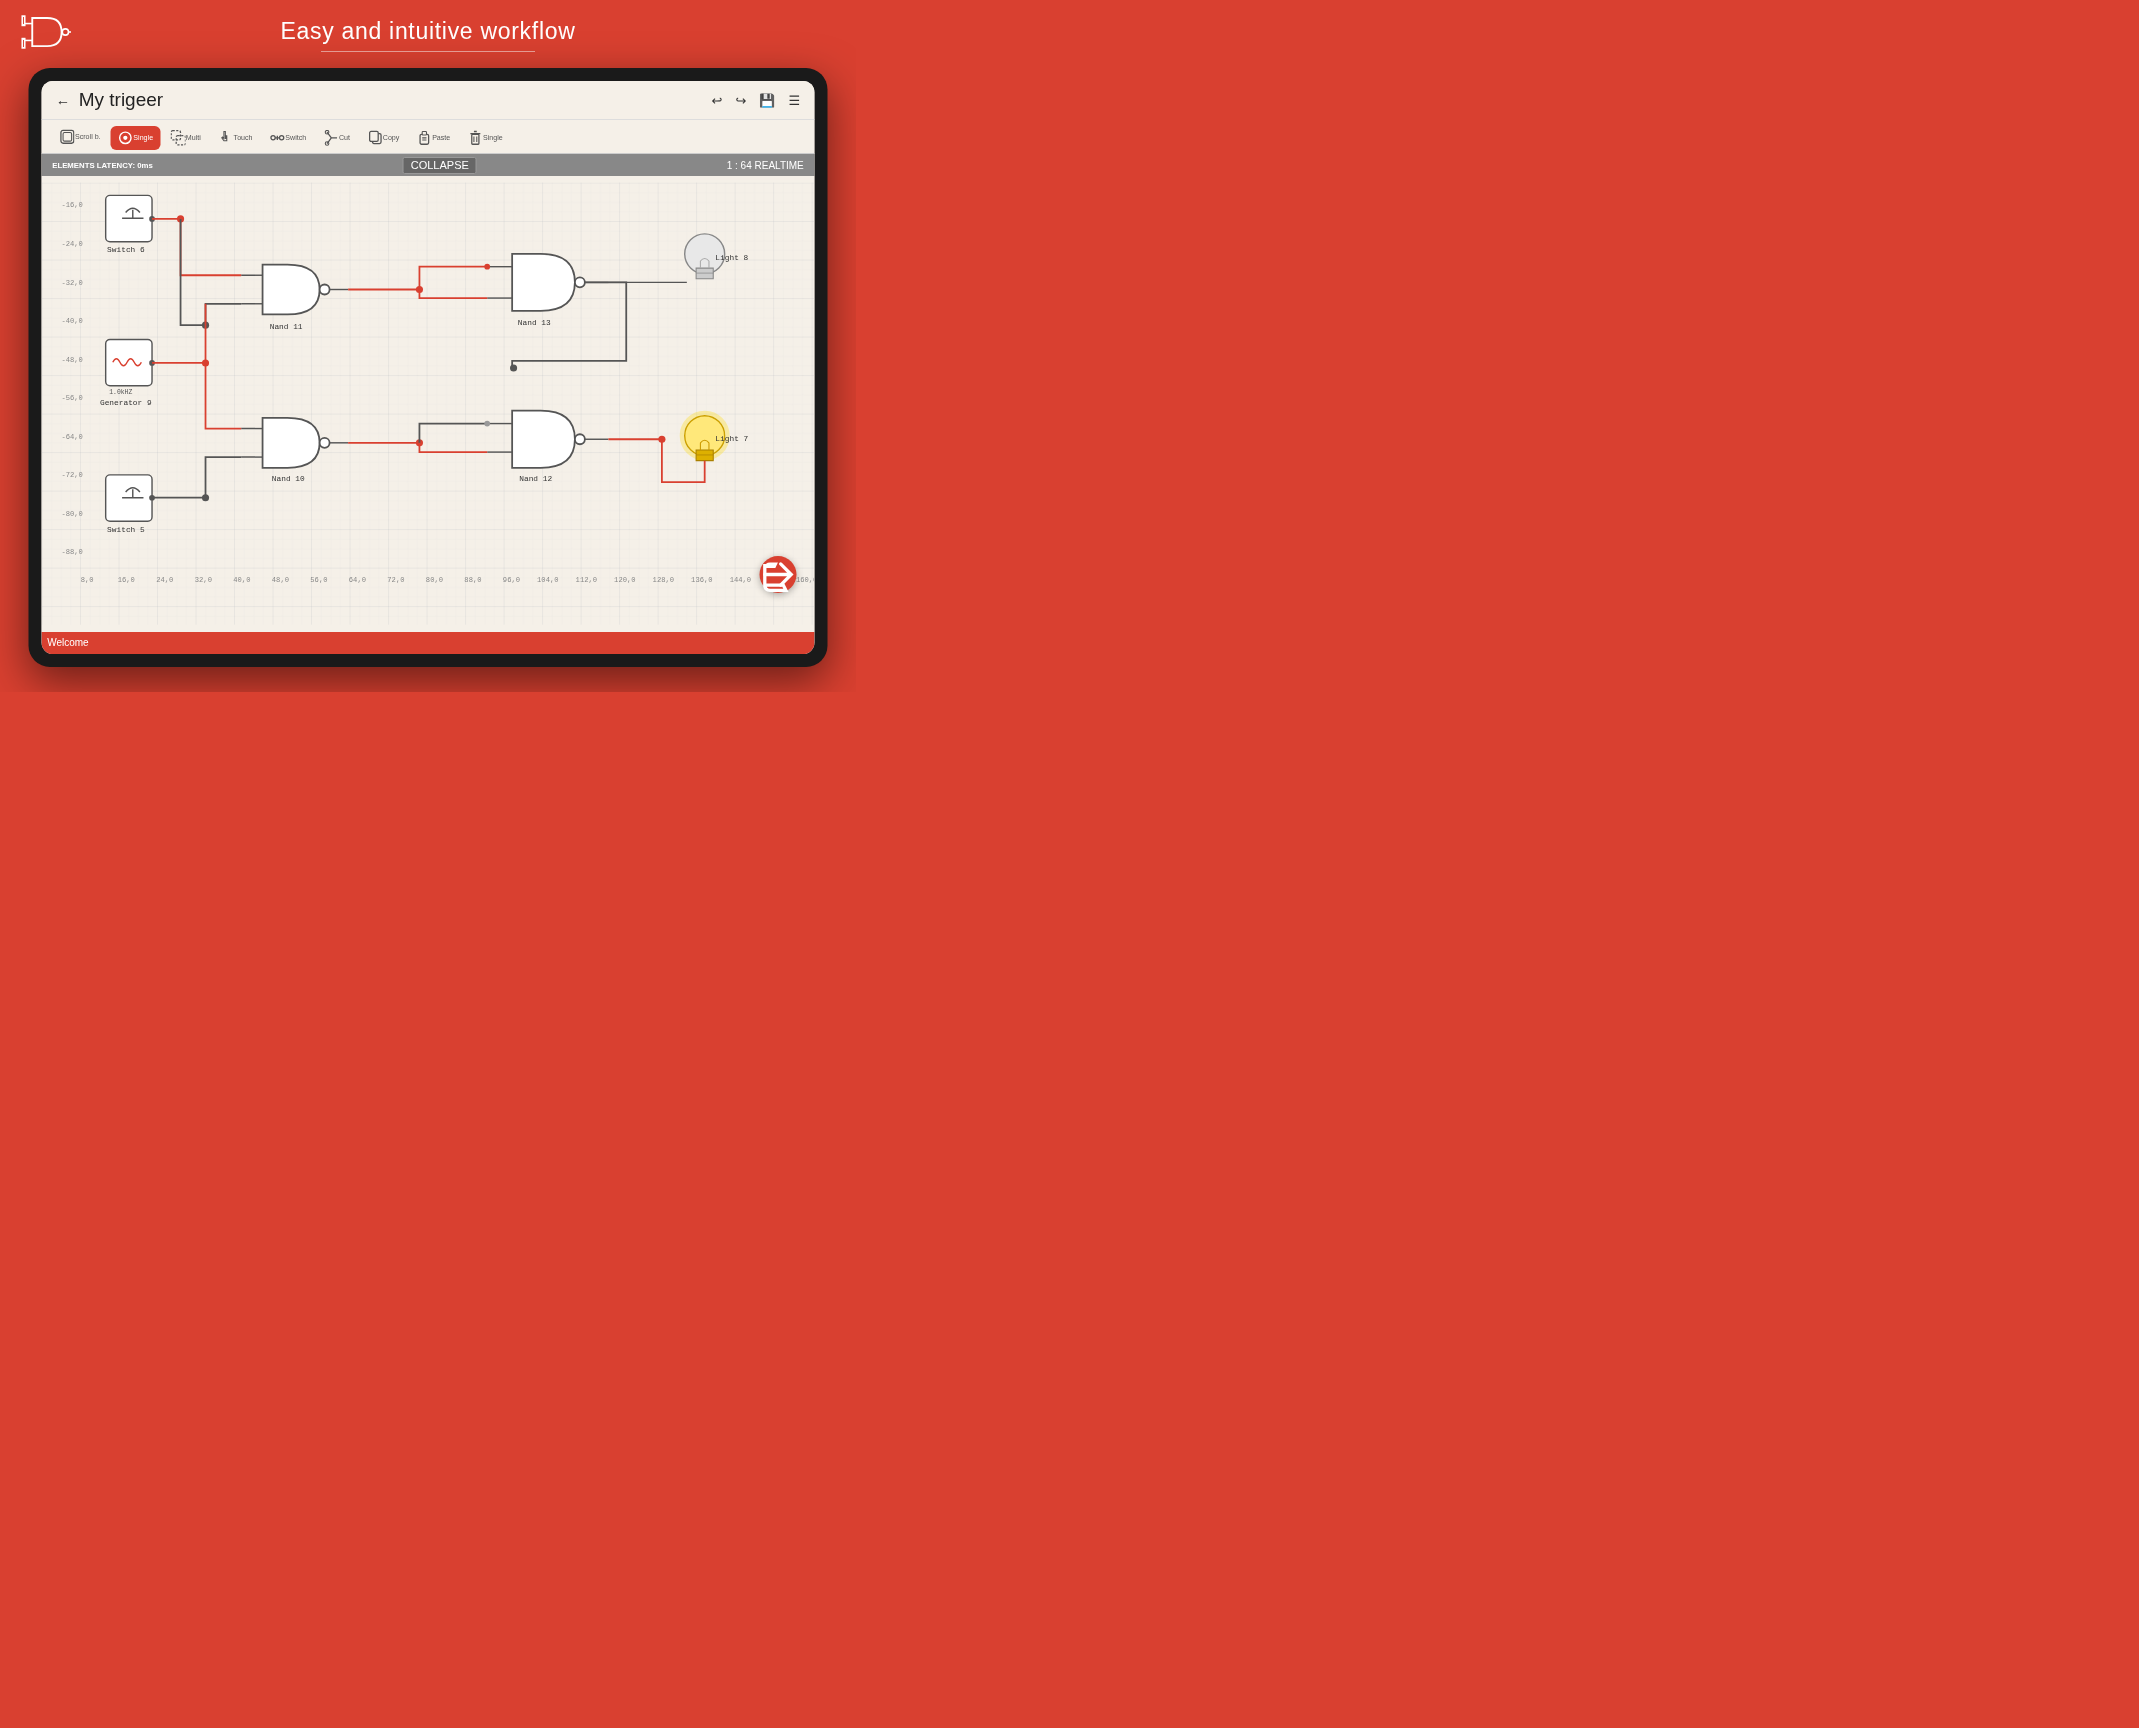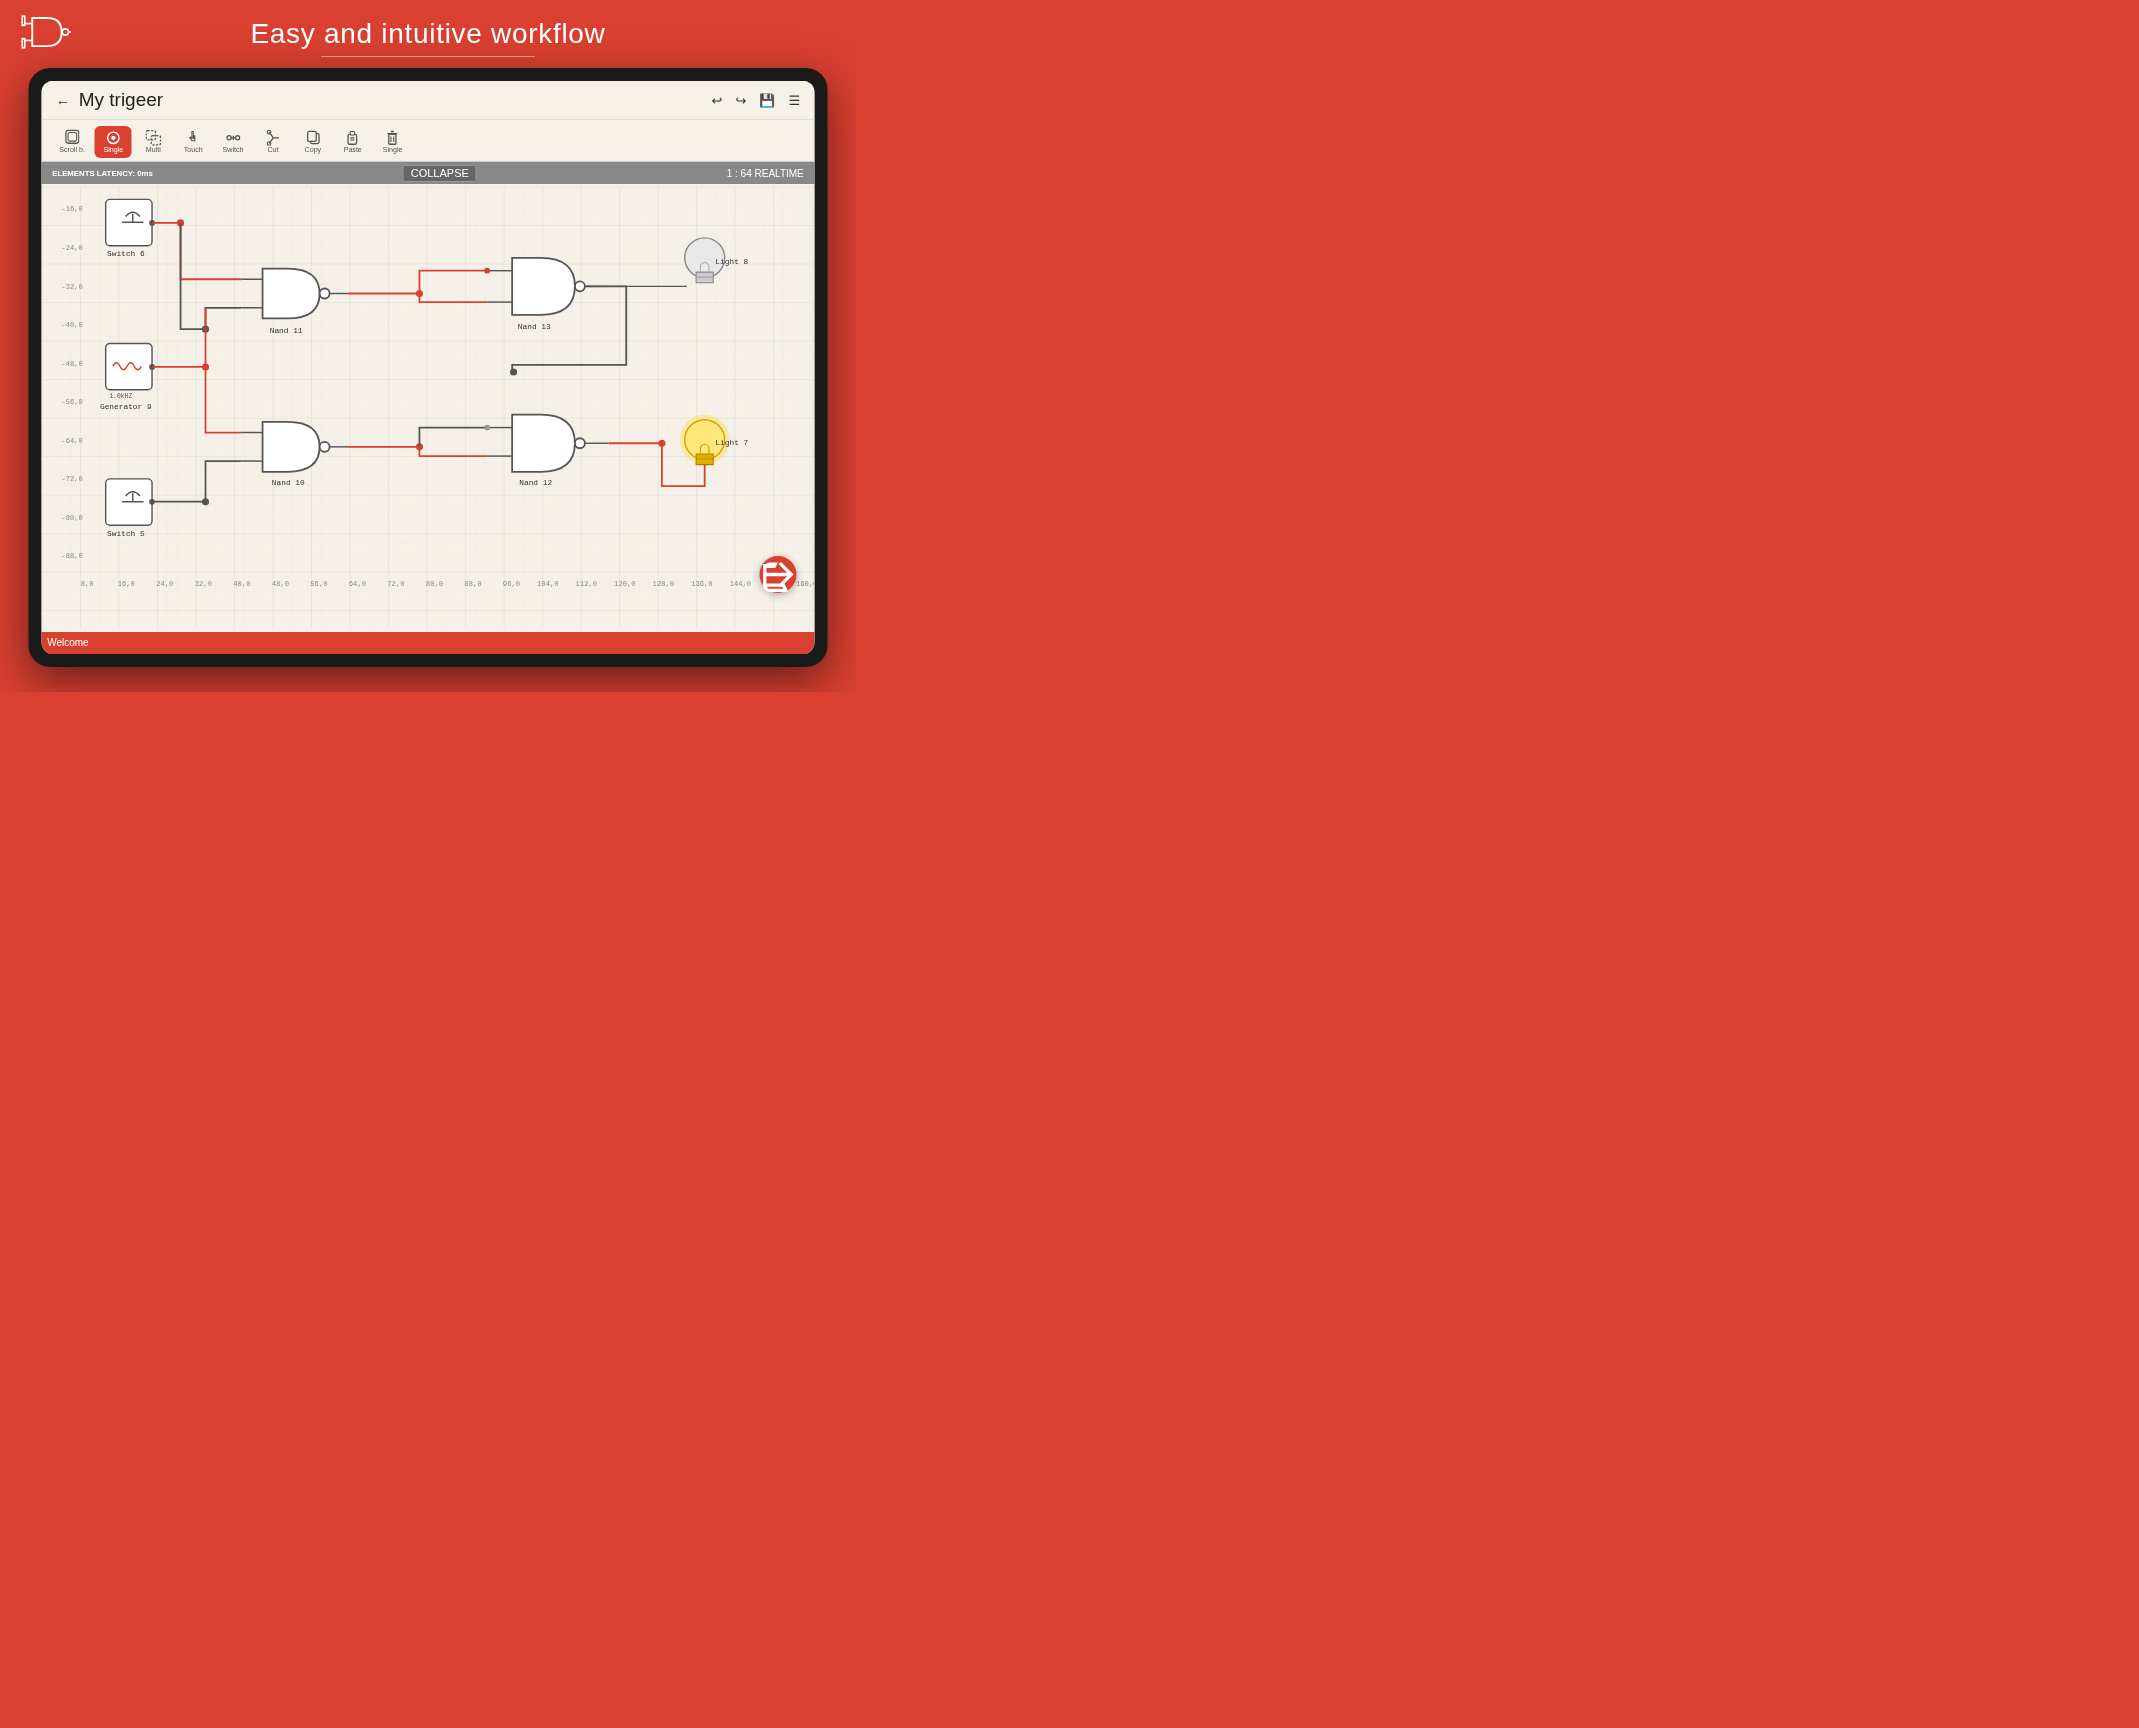--- a/index.html
+++ b/index.html
@@ -26,21 +26,21 @@
       top: 14.3px;
       display: flex;
       align-items: center;
     }
     .logo-icon {
       width: 50px;
       height: 36px;
     }
     .header-title {
       color: white;
-      font-size: 28px;
+      font-size: 23px;
       font-weight: 400;
       letter-spacing: 0.7px;
       margin-top: 3.6px;
     }
     .header-divider {
       width: 214px;
       height: 0.7px;
       background: rgba(255,255,255,0.5);
       margin-top: 5.7px;
     }
@@ -100,21 +100,20 @@
     .toolbar {
       background: #f5f0e8;
       padding: 4.3px 10.7px 2.9px;
       display: flex;
       align-items: flex-end;
       gap: 2.9px;
       border-bottom: 0.7px solid #ccc;
     }
     .tool-item {
       display: flex;
-      flex-direction: column;
       align-items: center;
       padding: 4.3px 7.1px;
       border-radius: 5.7px;
       cursor: pointer;
       min-width: 37px;
     }
     .tool-item.active {
       background: #d94030;
     }
     .tool-item.active .tool-label { color: white; }

